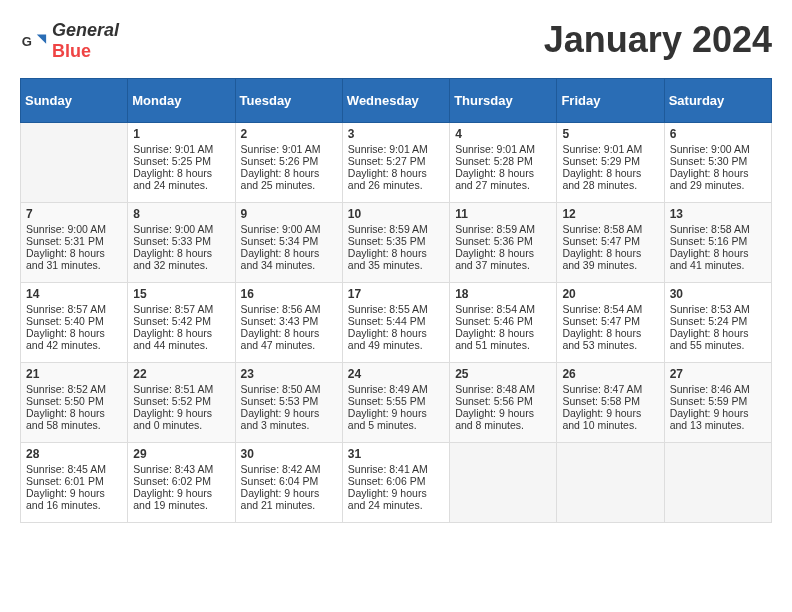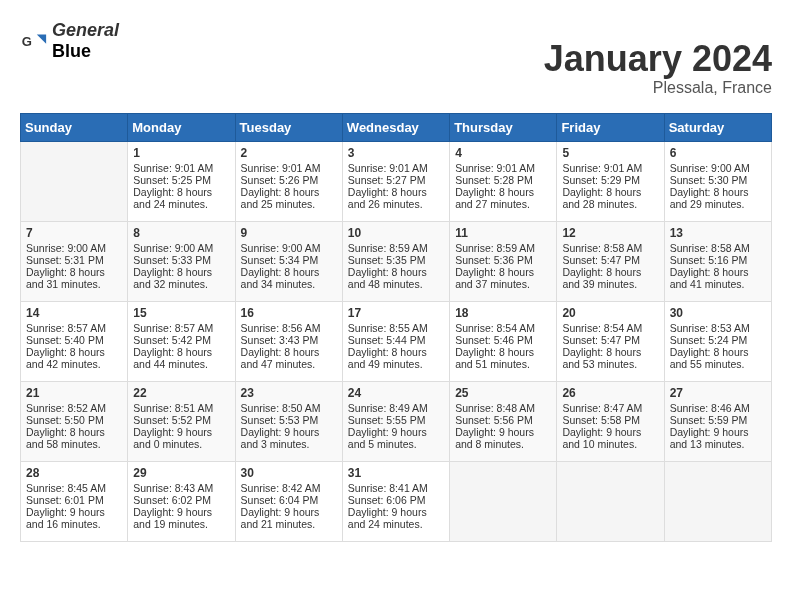--- a/index.html
+++ b/index.html
@@ -20,21 +20,20 @@
       display: flex;
       align-items: center;
       gap: 4px;
     }
     .logo-icon {
       width: 28px;
       height: 28px;
     }
     .title-block {
       text-align: right;
-      margin-top: 19px;
     }
     .month-year {
       font-size: 36px;
       font-weight: bold;
       color: #333;
       line-height: 1.1;
     }
     .location {
       font-size: 16px;
       color: #555;
@@ -42,21 +41,21 @@
     table {
       width: 100%;
       border-collapse: collapse;
       table-layout: fixed;
     }
     th {
       background-color: #2a6db5;
       color: white;
       font-size: 13px;
       font-weight: bold;
-      padding: 6px 4px;
+      padding: 14px 4px;
       text-align: left;
       border: 1px solid #1e5a9a;
     }
     td {
       vertical-align: top;
       padding: 4px 5px;
       border: 1px solid #ddd;
       font-size: 10.5px;
       color: #333;
       height: 80px;
@@ -78,26 +77,25 @@
 <body>
 
 <div class="header">
   <div class="logo">
     <svg class="logo-icon" viewBox="0 0 30 30">
       <text x="2" y="20" font-size="14" font-weight="bold" fill="#333">G</text>
       <polygon points="18,8 28,8 28,18" fill="#2a6db5"></polygon>
     </svg>
     <div>
       <span style="font-size:18px;font-weight:bold;color:#333;font-style:italic;">General</span><br>
-      <span style="font-size:18px;font-weight:bold;color:#000000;">Blue</span>
+      <span style="font-size:18px;font-weight:bold;color:#ef4444;">Blue</span>
     </div>
   </div>
   <div class="title-block">
     <div class="month-year">January 2024</div>
-    <div class="location">Plessala, France</div>
   </div>
 </div>
 
 <table>
   <thead>
     <tr>
       <th>Sunday</th>
       <th>Monday</th>
       <th>Tuesday</th>
       <th>Wednesday</th>
@@ -162,21 +160,21 @@
         <td>
         <div class="day-number">9</div>
         <div>Sunrise: 9:00 AM</div>
         <div>Sunset: 5:34 PM</div>
         <div>Daylight: 8 hours and 34 minutes.</div>
       </td>
         <td>
         <div class="day-number">10</div>
         <div>Sunrise: 8:59 AM</div>
         <div>Sunset: 5:35 PM</div>
-        <div>Daylight: 8 hours and 48 minutes.</div>
+        <div>Daylight: 8 hours and 35 minutes.</div>
       </td>
         <td>
         <div class="day-number">11</div>
         <div>Sunrise: 8:59 AM</div>
         <div>Sunset: 5:36 PM</div>
         <div>Daylight: 8 hours and 37 minutes.</div>
       </td>
         <td>
         <div class="day-number">12</div>
         <div>Sunrise: 8:58 AM</div>

